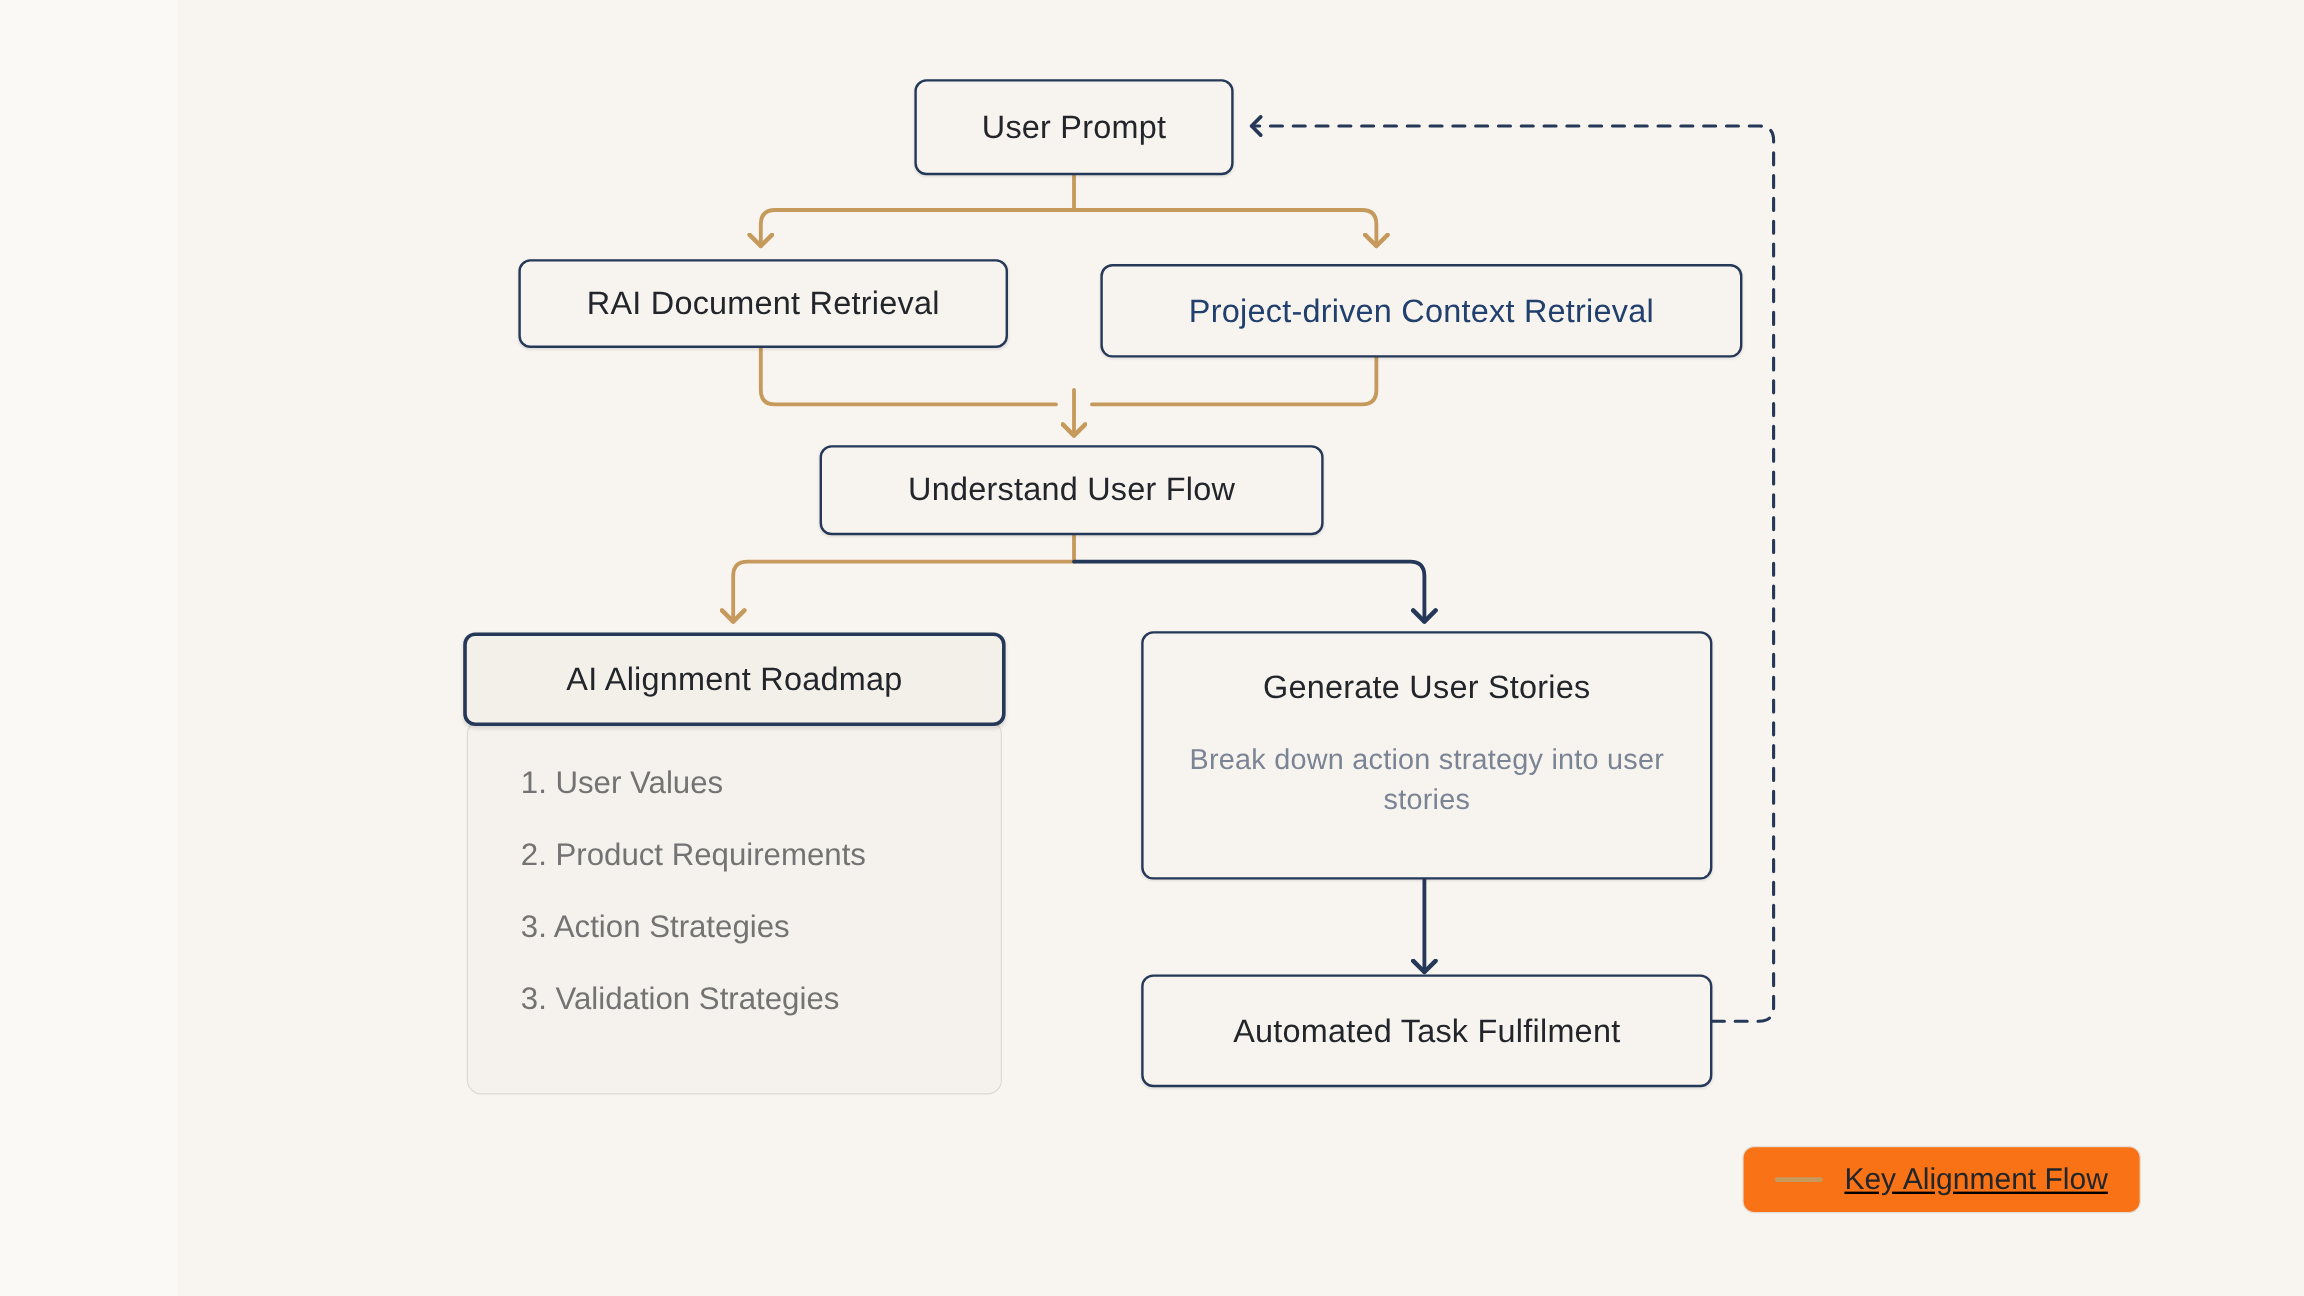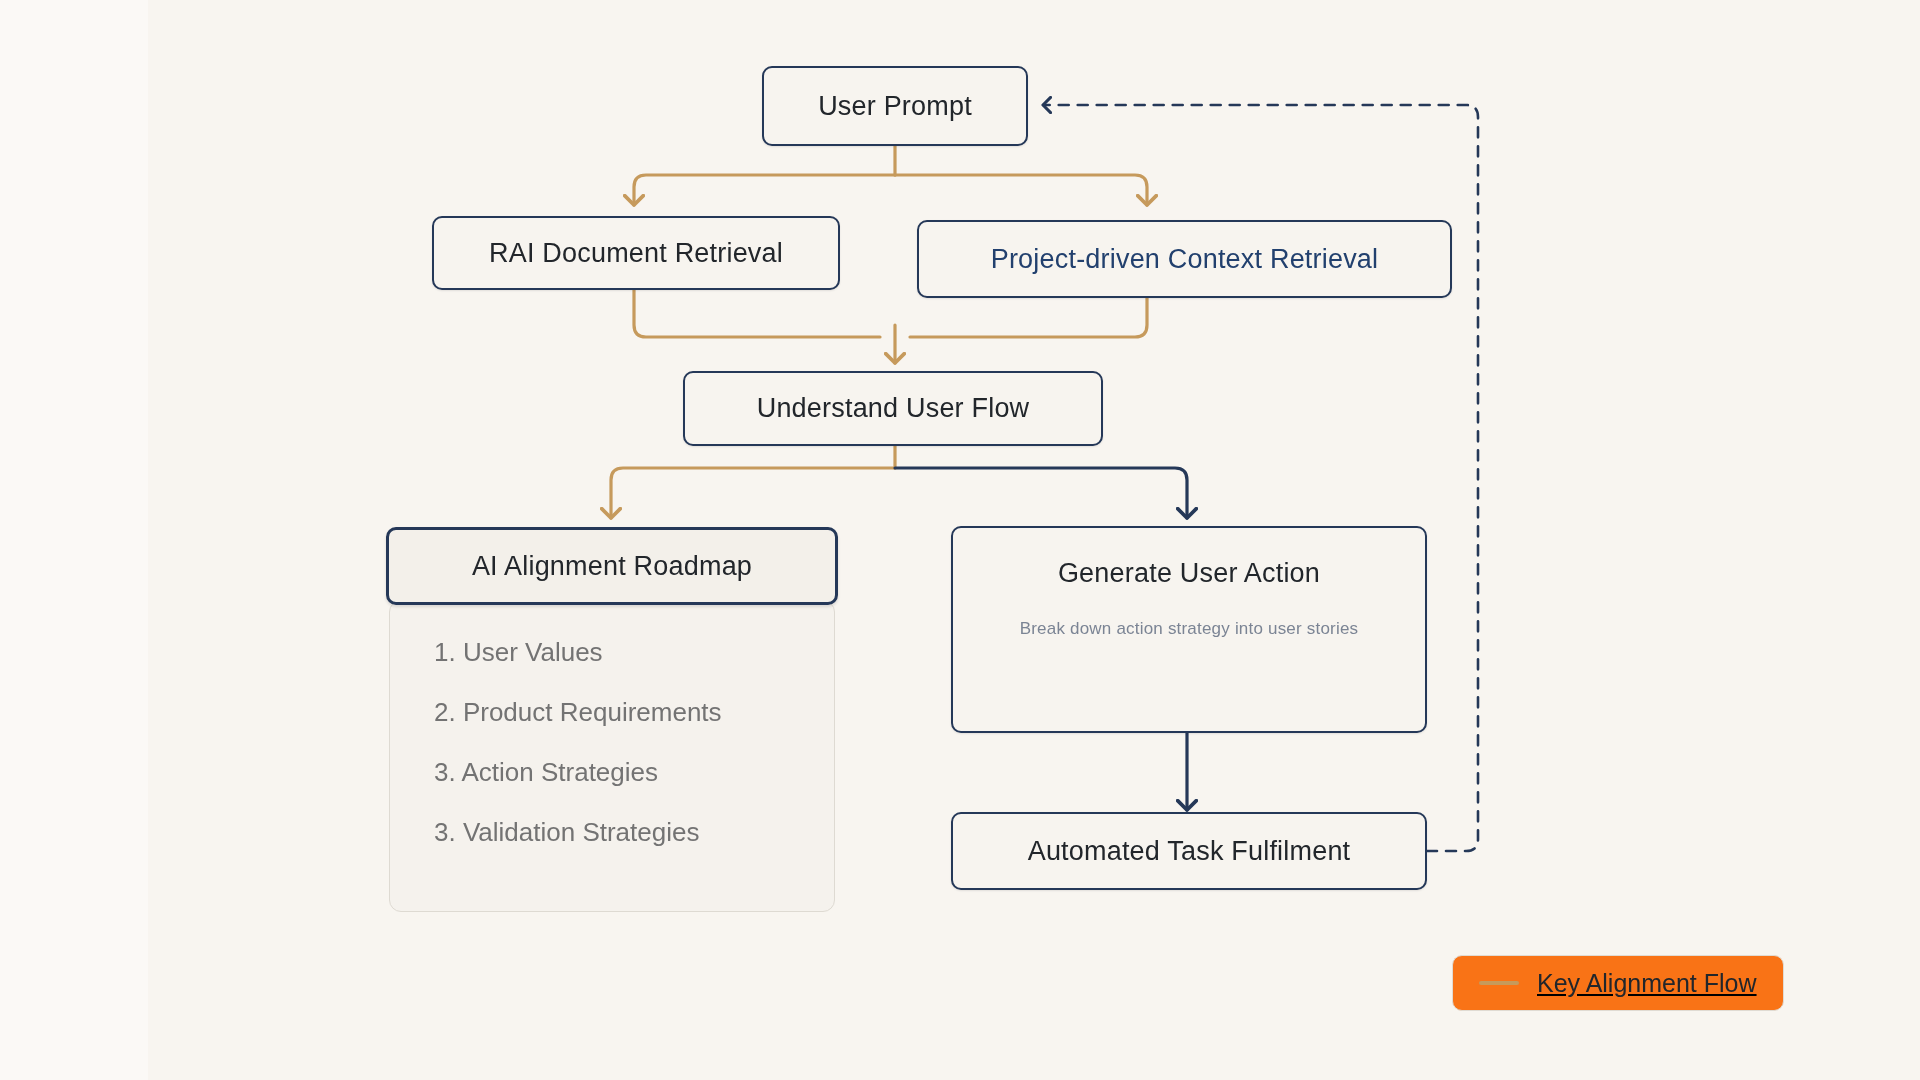--- a/index.html
+++ b/index.html
@@ -59,21 +59,21 @@
   }
 
   .node.stacked {
     flex-direction: column;
     justify-content: flex-start;
     padding-top: 30px;
   }
 
   .node .sub {
     margin-top: 28px;
-    font-size: 17px;
+    font-size: 24px;
     line-height: 1.38;
     color: #7b8494;
     padding: 0 22px;
   }
 
   
   #roadmap-panel {
     position: absolute;
     box-sizing: border-box;
     background: #f5f2ed;
@@ -179,25 +179,25 @@
     <div class="item">2. Product Requirements</div>
     <div class="item">3. Action Strategies</div>
     <div class="item">3. Validation Strategies</div>
   </div>
 
   <div class="node emphasis" id="n-roadmap" style="left:386px; top:527px; width:452px; height:78px;justify-content:center;">
     <span>AI Alignment Roadmap</span>
   </div>
 
   <div class="node stacked" id="n-stories" style="left:951px; top:526px; width:476px; height:207px;">
-    <span>Generate User Action</span>
+    <span>Generate User Stories</span>
     <span class="sub">Break down action strategy into user stories</span>
   </div>
 
-  <div class="node" id="n-fulfilment" style="left:951px; top:812px; width:476px; height:78px;">
+  <div class="node" id="n-fulfilment" style="left:951px; top:812px; width:476px; height:94px;">
     <span>Automated Task Fulfilment</span>
   </div>
 
   <div id="legend" style="left:1452px; top:955px;">
     <span class="swatch"></span>
     <span class="legend-label">Key Alignment Flow</span>
   </div>
 
 </div>
 

